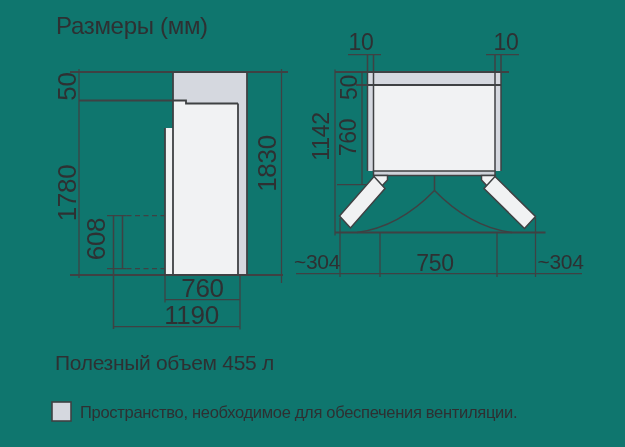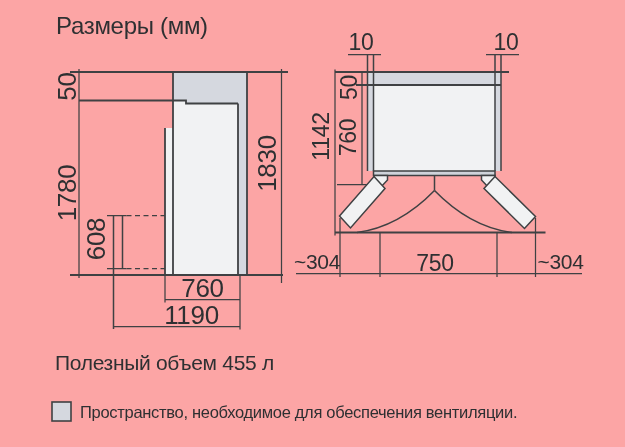--- a/index.html
+++ b/index.html
@@ -1,16 +1,16 @@
 <!DOCTYPE html>
 <html><head>
 <meta charset="utf-8">
 <style>
   html,body{margin:0;padding:0;background:#e9eae8;}
-  .page{position:relative;width:625px;height:447px;background:#fca5a5;overflow:hidden;}
+  .page{position:relative;width:625px;height:447px;background:#0f766e;overflow:hidden;}
   svg{display:block;}
   text{font-family:"Liberation Sans","DejaVu Sans",sans-serif;fill:#2e3032;letter-spacing:-0.3px;}
   .ttl{font-size:24px;}
   .dimL{font-size:26px;}
   .dimR{font-size:23px;}
   .dimS{font-size:21px;}
   .note{font-size:21px;}
   .leg{font-size:16.5px;}
   .ln{stroke:#3f4143;fill:none;}
   .w18{stroke-width:1.8px;}

